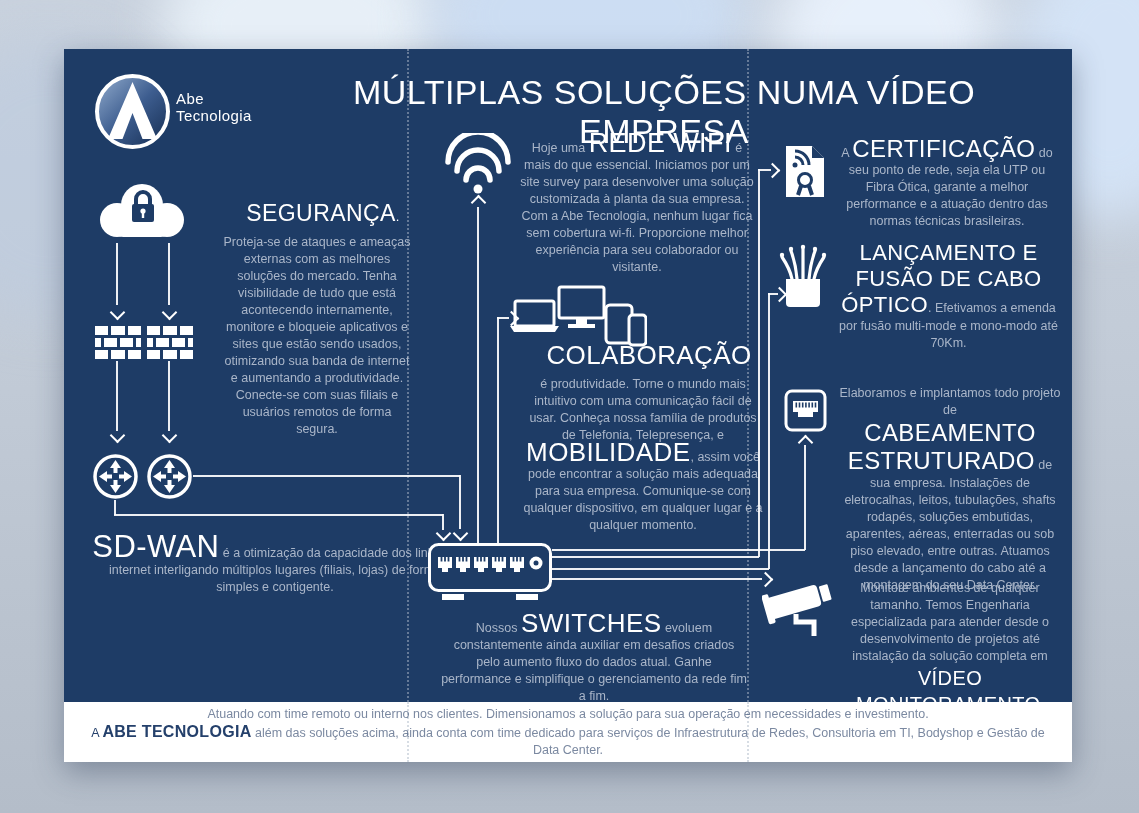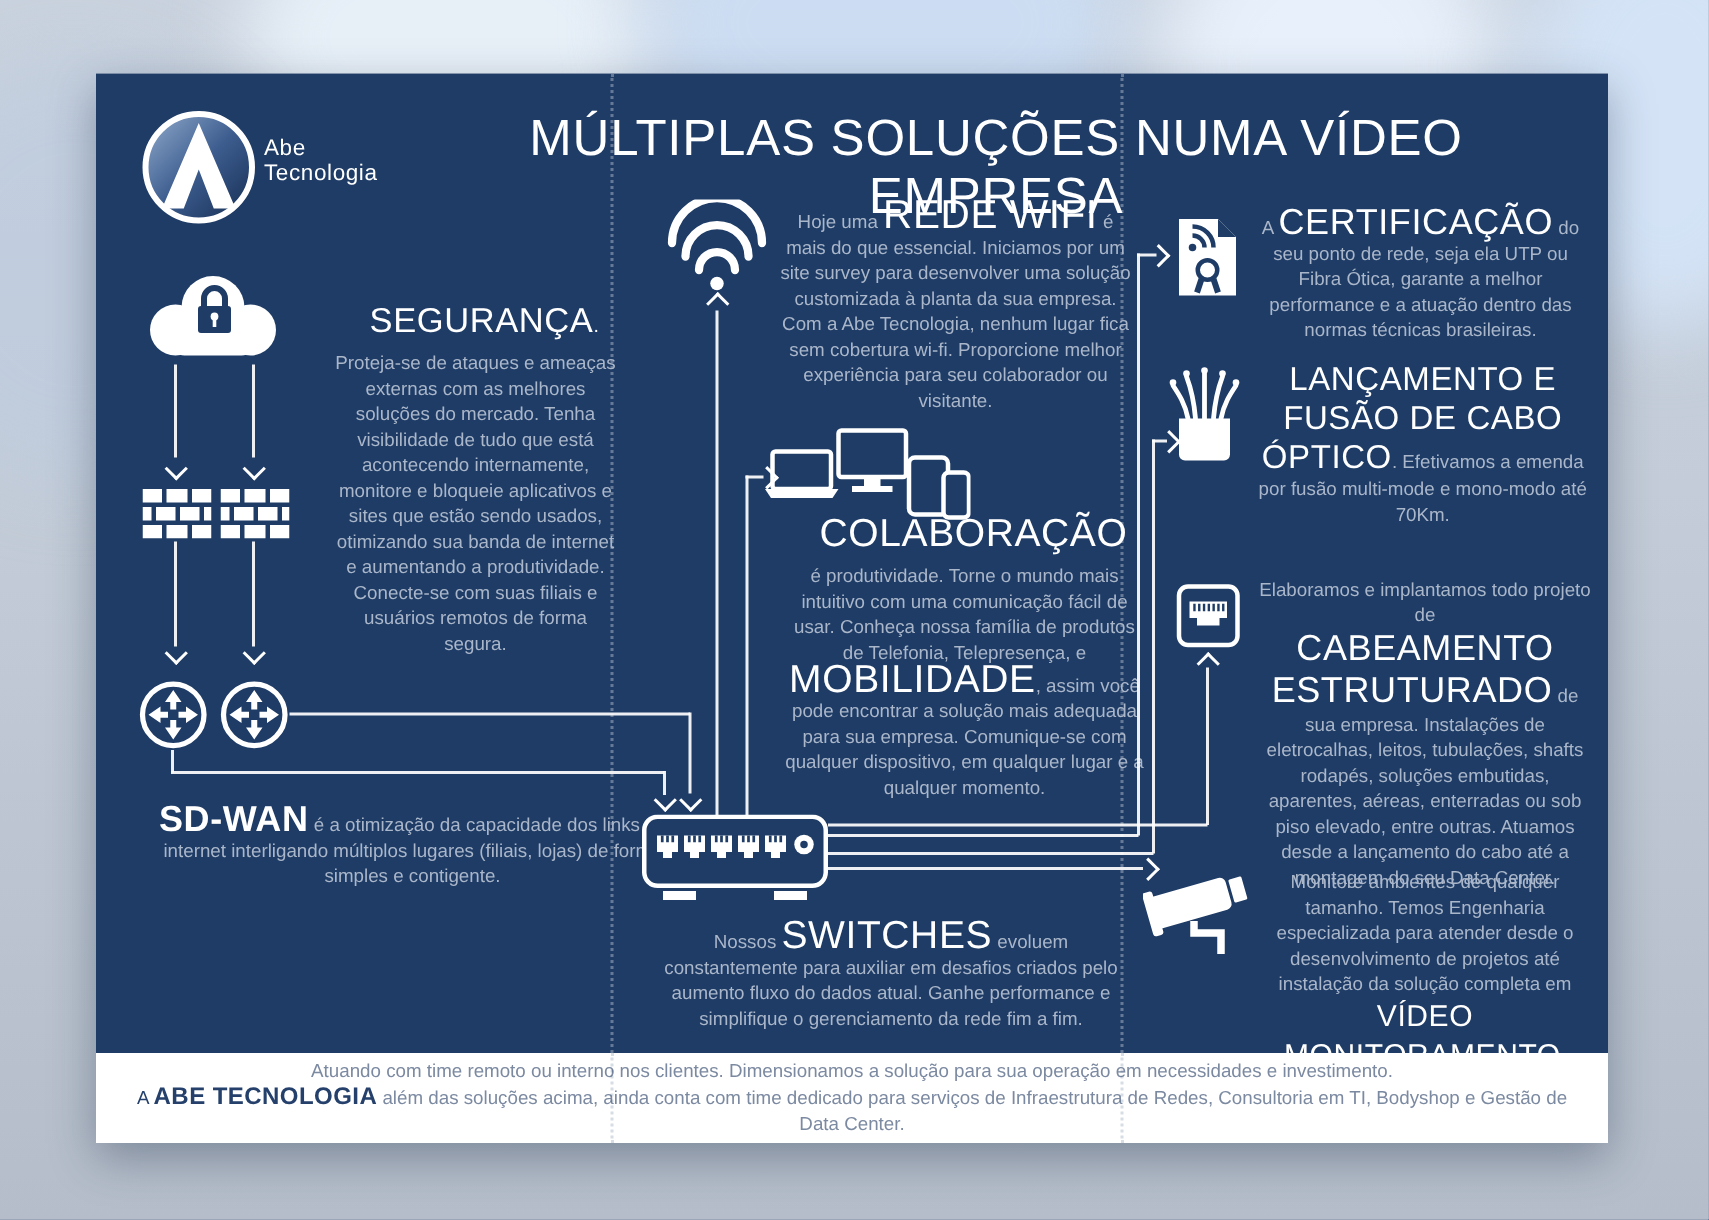--- a/index.html
+++ b/index.html
@@ -143,21 +143,21 @@
           </g>
         </svg>
       </div>
 
       <div class="abs" style="left:158px;top:151px;width:190px;">
         <div class="h" style="font-size:23px;"><span>SEGURANÇA</span><span style="font-size:13px;">.</span></div>
         <p class="par body" style="margin-top:7px;">Proteja-se de ataques e ameaças externas com as melhores soluções do mercado. Tenha visibilidade de tudo que está acontecendo internamente, monitore e bloqueie aplicativos e sites que estão sendo usados, otimizando sua banda de internet e aumentando a produtividade. Conecte-se com suas filiais e usuários remotos de forma segura.</p>
       </div>
 
       <div class="abs" style="left:28px;top:489px;width:366px;">
-        <p class="par body"><span class="inline-h" style="font-size:24px;font-weight:bold;">SD-WAN</span><span> é a otimização da capacidade dos links de internet interligando múltiplos lugares (filiais, lojas) de forma simples e contigente.</span></p>
+        <p class="par body"><span class="inline-h" style="font-size:31px;">SD-WAN</span><span> é a otimização da capacidade dos links de internet interligando múltiplos lugares (filiais, lojas) de forma simples e contigente.</span></p>
       </div>
 
       <div class="ln" style="left:129px;top:426px;width:267px;height:1.5px;"></div>
       <div class="ln" style="left:395px;top:426px;width:1.5px;height:54px;"></div>
       <div class="arr down" style="left:391px;top:479px;"></div>
       <div class="ln" style="left:50px;top:451px;width:1.5px;height:15px;"></div>
       <div class="ln" style="left:50px;top:465px;width:329px;height:1.5px;"></div>
       <div class="ln" style="left:378px;top:465px;width:1.5px;height:16px;"></div>
       <div class="arr down" style="left:374px;top:479px;"></div>
 
@@ -242,21 +242,21 @@
               </g>
           </g>
           <circle cx="108" cy="20" r="6.5" fill="#fff"></circle>
             <circle cx="108" cy="20" r="2.5" fill="#1e3c66"></circle>
           <rect x="14" y="51" width="22" height="6" fill="#fff"></rect>
             <rect x="88" y="51" width="22" height="6" fill="#fff"></rect>
         </svg>
       </div>
 
       <div class="abs" style="left:377px;top:566px;width:306px;">
-        <p class="par body"><span>Nossos </span><span class="inline-h" style="font-size:26px;">SWITCHES</span><span> evoluem constantemente para auxiliar em desafios criados pelo aumento fluxo do dados atual. Ganhe performance e simplifique o gerenciamento da rede fim a fim.</span></p>
+        <p class="par body"><span>Nossos </span><span class="inline-h" style="font-size:26px;">SWITCHES</span><span> evoluem constantemente ainda auxiliar em desafios criados pelo aumento fluxo do dados atual. Ganhe performance e simplifique o gerenciamento da rede fim a fim.</span></p>
       </div>
 
       <div class="ln" style="left:488px;top:500px;width:253px;height:1.5px;"></div>
       <div class="ln" style="left:740px;top:396px;width:1.5px;height:105px;"></div>
       <div class="arr up" style="left:736px;top:388px;"></div>
 
       <div class="ln" style="left:488px;top:507px;width:207px;height:1.5px;"></div>
       <div class="ln" style="left:694px;top:120px;width:1.5px;height:388px;"></div>
       <div class="ln" style="left:694px;top:120px;width:13px;height:1.5px;"></div>
       <div class="arr right" style="left:703px;top:116px;"></div>

